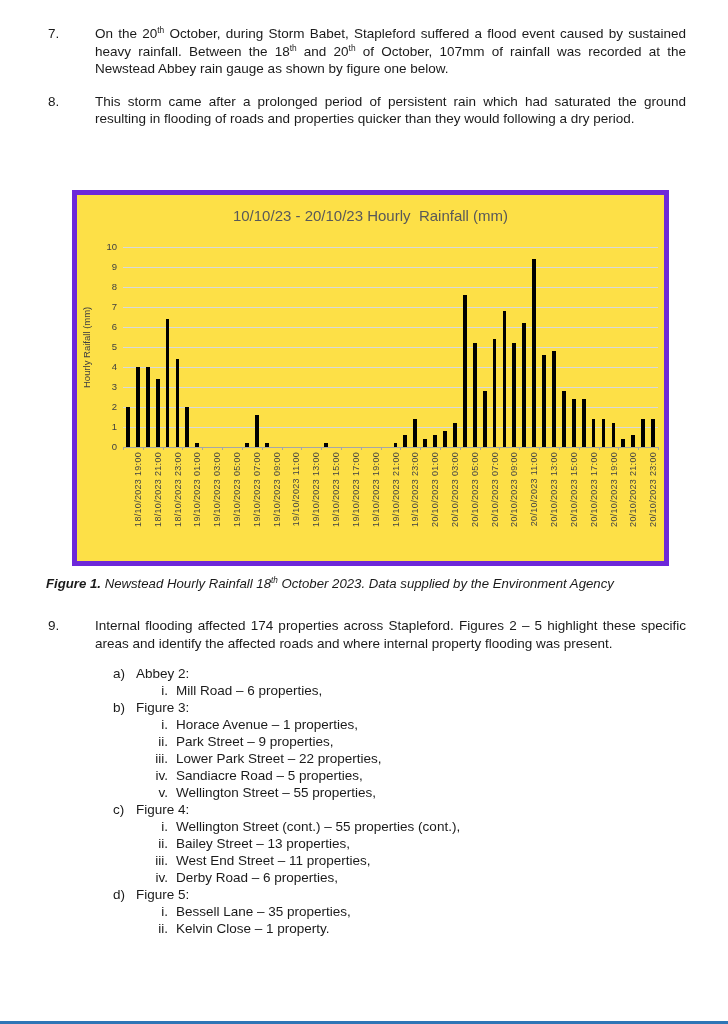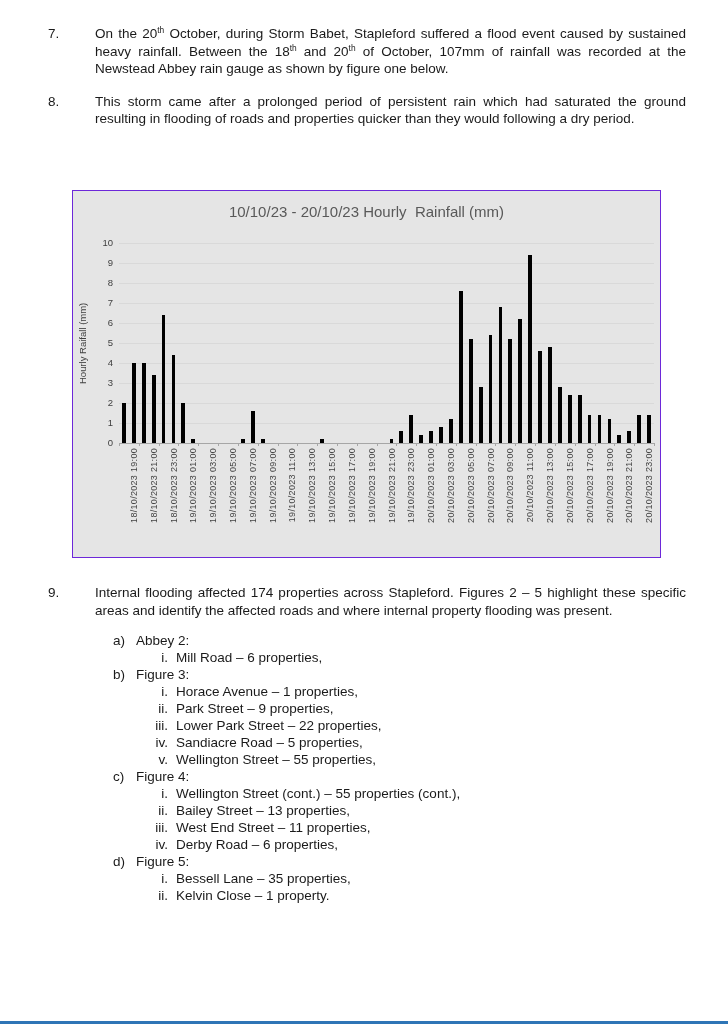--- a/index.html
+++ b/index.html
@@ -13,21 +13,21 @@
   .para { display:flex; margin-left:48px; margin-right:42px; font-size:13.5px; line-height:17.6px; }
   .para .pnum { width:47px; flex:none; }
   .para .ptext { flex:1; text-align:justify; }
   .p7 { margin-top:25px; }
   .p8 { margin-top:15px; }
   .p9 { margin-top:26px; }
 
   
   .chart-frame {
     position:relative; margin-top:62px; margin-left:72px;
-    width:587px; height:366px; border:1px solid #6d28d9; background:#e5e5e5;
+    width:587px; height:366px; border:5px solid #6d28d9; background:#fde047;
   }
   .chart-title {
     position:absolute; top:12px; left:0; width:100%; text-align:center;
     font-size:15px; color:#595959; white-space:pre;
   }
   .gridline { position:absolute; left:46px; width:535px; height:1px; background:#d9d9d9; }
   .gridline.axis0 { background:#a6a6a6; }
   .ytick { position:absolute; left:0; width:40px; text-align:right; font-size:9.5px; color:#404040; }
   .y-title {
     position:absolute; left:4px; top:52px; height:200px; width:13px;
@@ -185,20 +185,24 @@
       <div class="xlab" style="left: 432.435px; top: 257px;">20/10/2023 09:00</div>
       <div class="xlab" style="left: 452.25px; top: 257px;">20/10/2023 11:00</div>
       <div class="xlab" style="left: 472.065px; top: 257px;">20/10/2023 13:00</div>
       <div class="xlab" style="left: 491.88px; top: 257px;">20/10/2023 15:00</div>
       <div class="xlab" style="left: 511.694px; top: 257px;">20/10/2023 17:00</div>
       <div class="xlab" style="left: 531.509px; top: 257px;">20/10/2023 19:00</div>
       <div class="xlab" style="left: 551.324px; top: 257px;">20/10/2023 21:00</div>
       <div class="xlab" style="left: 571.139px; top: 257px;">20/10/2023 23:00</div>
     </div>
 
+  <div class="caption">
+    <span class="cap-label">Figure 1.</span>
+    <span>Newstead Hourly Rainfall 18<sup>th</sup> October 2023. Data supplied by the Environment Agency</span>
+  </div>
 
   <div class="para p9">
     <div class="pnum">9.</div>
     <div class="ptext">Internal flooding affected 174 properties across Stapleford. Figures 2 – 5 highlight these specific areas and identify the affected roads and where internal property flooding was present.</div>
   </div>
 
   <div class="lists" id="lists">
       <div class="letter-row">
         <div class="letter">a)</div>
         <div>Abbey 2:</div>

